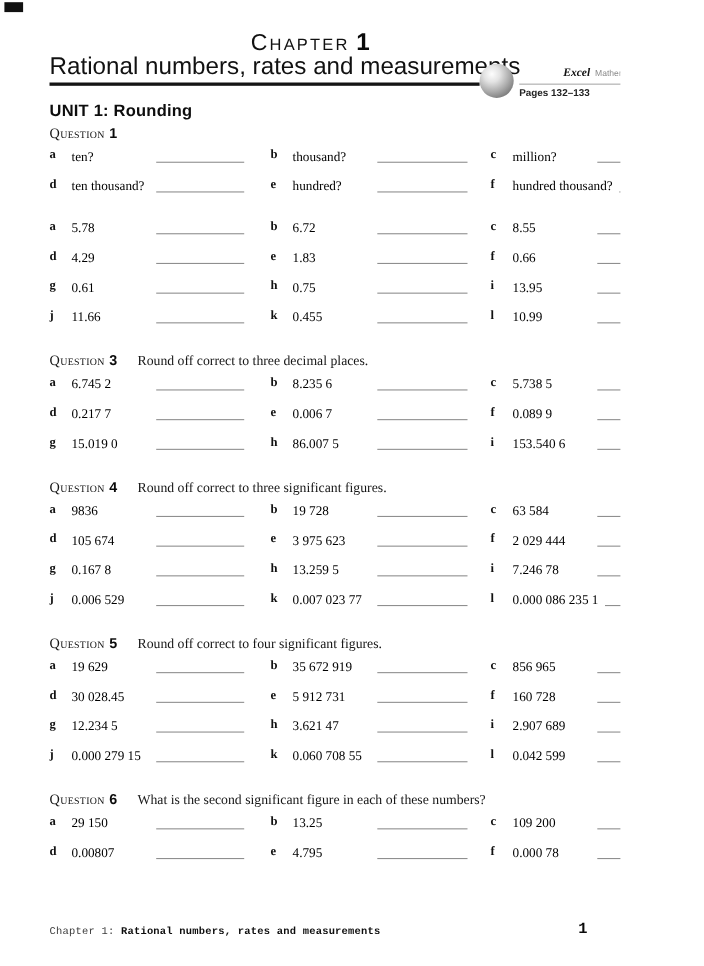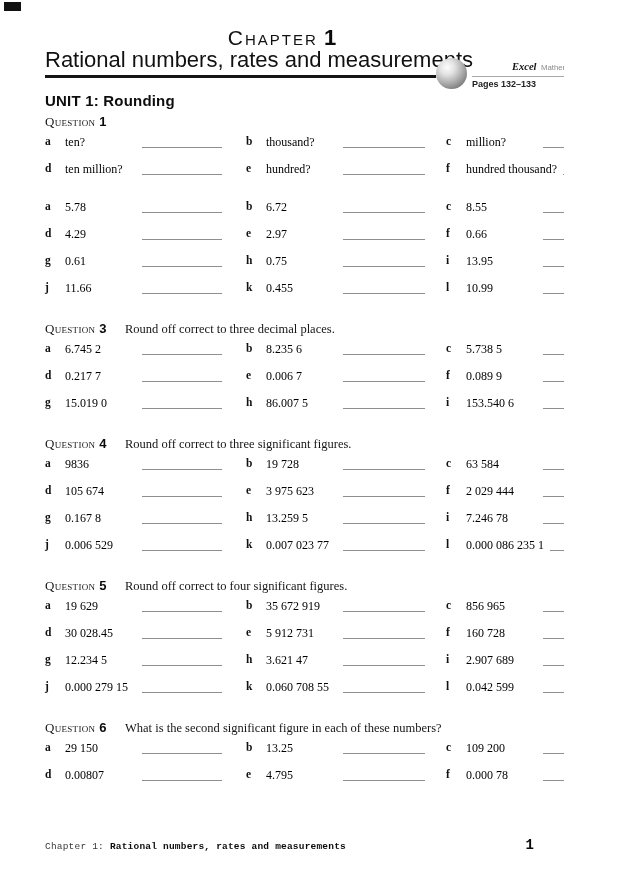--- a/index.html
+++ b/index.html
@@ -116,21 +116,21 @@
             <span class="value">thousand?</span>
             <span class="ans-line"></span>
           </div>
           <div class="cell">
             <span class="letter">c</span>
             <span class="value">million?</span>
             <span class="ans-line"></span>
           </div>
           <div class="cell">
             <span class="letter">d</span>
-            <span class="value">ten million?</span>
+            <span class="value">ten thousand?</span>
             <span class="ans-line"></span>
           </div>
           <div class="cell">
             <span class="letter">e</span>
             <span class="value">hundred?</span>
             <span class="ans-line"></span>
           </div>
           <div class="cell">
             <span class="letter">f</span>
             <span class="value">hundred thousand?</span>
@@ -155,21 +155,21 @@
             <span class="value">8.55</span>
             <span class="ans-line"></span>
           </div>
           <div class="cell">
             <span class="letter">d</span>
             <span class="value">4.29</span>
             <span class="ans-line"></span>
           </div>
           <div class="cell">
             <span class="letter">e</span>
-            <span class="value">2.97</span>
+            <span class="value">1.83</span>
             <span class="ans-line"></span>
           </div>
           <div class="cell">
             <span class="letter">f</span>
             <span class="value">0.66</span>
             <span class="ans-line"></span>
           </div>
           <div class="cell">
             <span class="letter">g</span>
             <span class="value">0.61</span>

